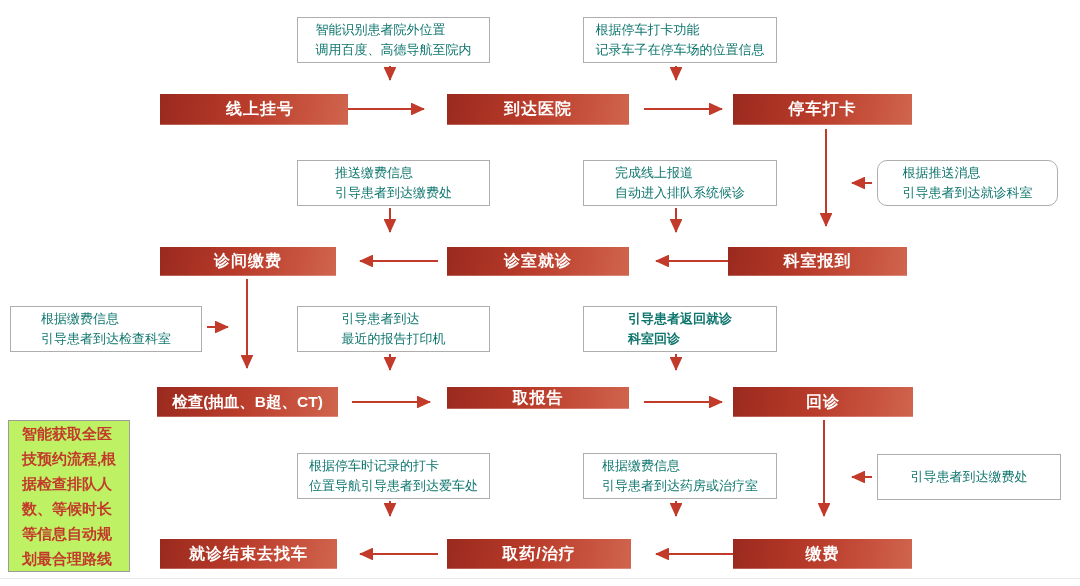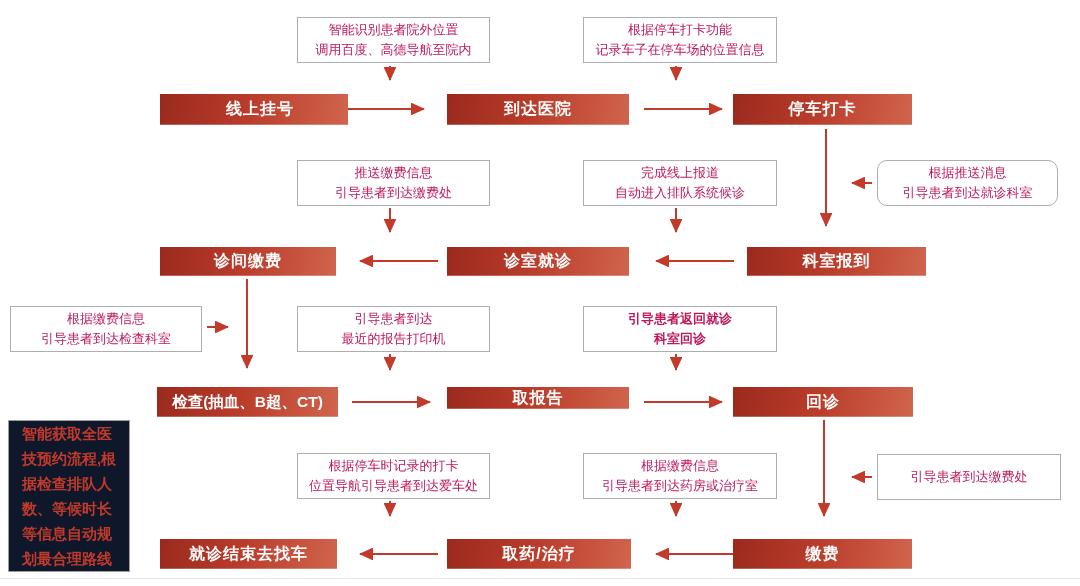--- a/index.html
+++ b/index.html
@@ -30,35 +30,35 @@
     white-space: nowrap;
     box-shadow: inset 0 -1px 0 rgba(255,255,255,0.25);
   }
   .ann {
     position: absolute;
     display: flex;
     align-items: center;
     justify-content: center;
     background: #ffffff;
     border: 1px solid #aeaeae;
-    color: #be185d;
+    color: #0f766e;
     font-size: 13px;
     line-height: 20px;
-    text-align: center;
+    text-align: left;
     white-space: pre-line;
     box-sizing: border-box;
   }
   .note {
     position: absolute;
     left: 8px; top: 420px;
     width: 122px; height: 152px;
     display: flex;
     align-items: center;
     justify-content: center;
-    background: #0f172a;
+    background: #bef264;
     border: 1px solid #9c9c9c;
     color: #c23a2b;
     font-weight: bold;
     font-size: 15px;
     line-height: 25px;
     text-align: left;
     white-space: pre-line;
     box-sizing: border-box;
   }
   .slide-edge {
@@ -111,21 +111,21 @@
       <path d="M872 477 H852" marker-end="url(#ah)"></path>
     </g>
   </svg>
 
   <div class="node" style="left:160px; top:94px;  width:176px; height:31px;padding-left:12px;">线上挂号</div>
   <div class="node" style="left:447px; top:94px;  width:182px; height:31px;">到达医院</div>
   <div class="node" style="left:733px; top:94px;  width:179px; height:31px;">停车打卡</div>
 
   <div class="node" style="left:160px; top:247px; width:176px; height:29px;">诊间缴费</div>
   <div class="node" style="left:447px; top:247px; width:182px; height:29px;">诊室就诊</div>
-  <div class="node" style="left:747px; top:247px; width:179px; height:29px;">科室报到</div>
+  <div class="node" style="left:728px; top:247px; width:179px; height:29px;">科室报到</div>
 
   <div class="node" style="left:157px; top:387px; width:181px; height:30px; font-size:15.5px; letter-spacing:0;">检查(抽血、B超、CT)</div>
   <div class="node" style="left:447px; top:387px; width:182px; height:22px;text-align:center;">取报告</div>
   <div class="node" style="left:733px; top:387px; width:180px; height:30px;">回诊</div>
 
   <div class="node" style="left:160px; top:539px; width:177px; height:30px;">就诊结束去找车</div>
   <div class="node" style="left:447px; top:539px; width:184px; height:30px;">取药/治疗</div>
   <div class="node" style="left:733px; top:539px; width:179px; height:30px;">缴费</div>
 
   <div class="ann" style="left:297px; top:17px;  width:193px; height:46px;">智能识别患者院外位置

